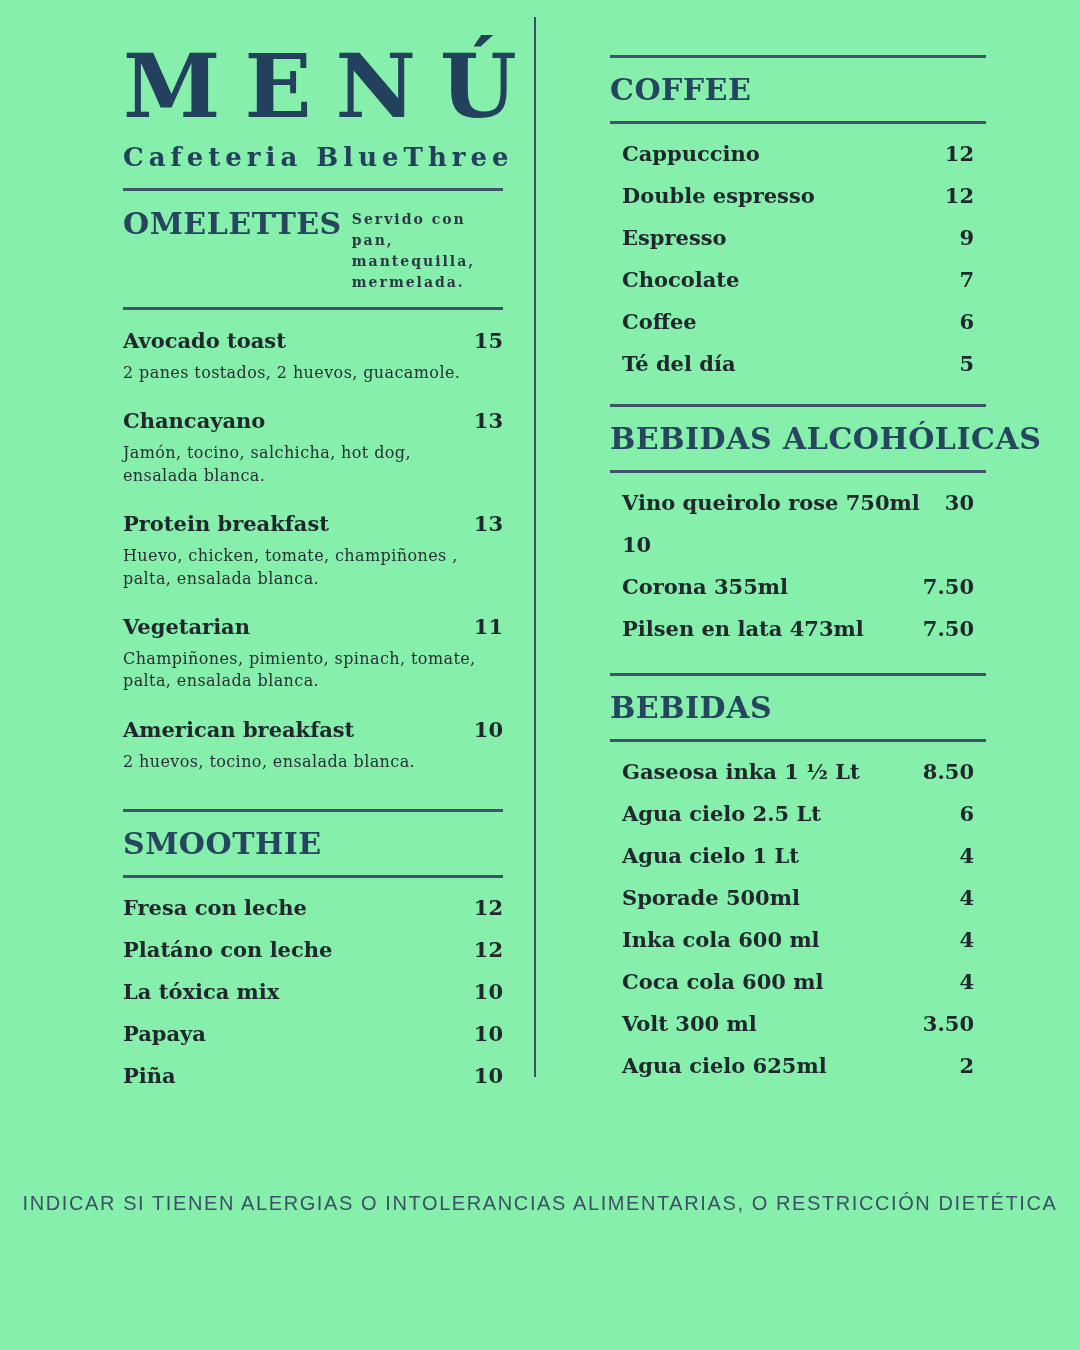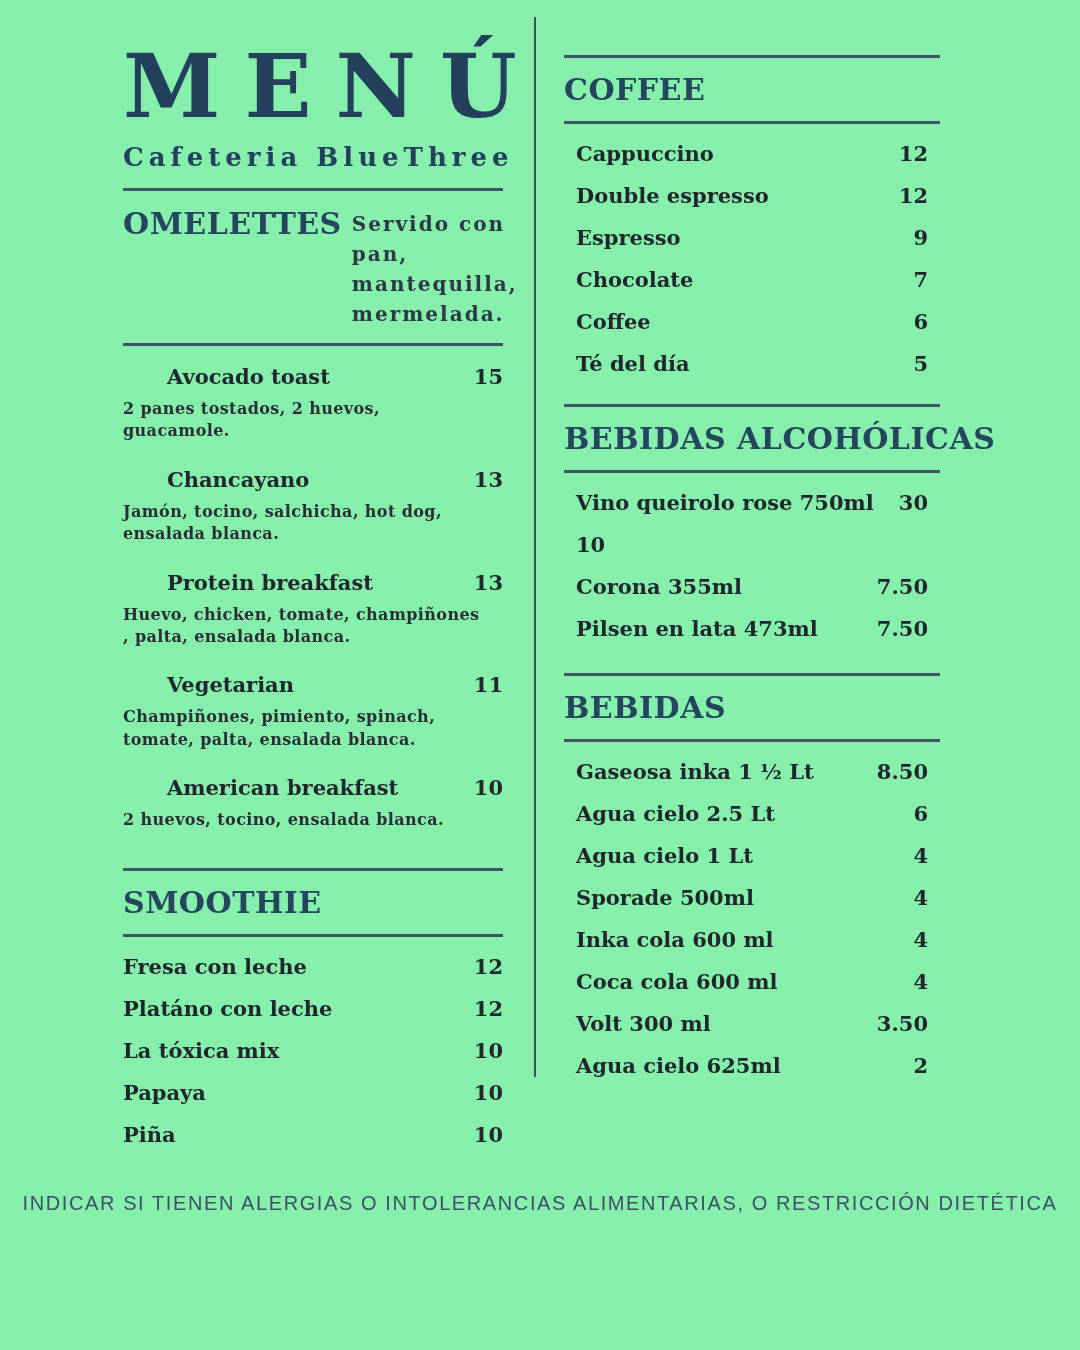--- a/index.html
+++ b/index.html
@@ -7,21 +7,21 @@
     position: relative;
     width: 1080px;
     height: 1350px;
     background: #86efac;
     font-family: "DejaVu Serif", serif;
     color: #20272d;
     overflow: hidden;
   }
   .col { position: absolute; }
   .col-left  { left: 123px; top: 42px;  width: 380px; }
-  .col-right { left: 564px; top: 55px;  width: 376px; }
+  .col-right { left: 610px; top: 55px;  width: 376px; }
 
   .vdivider {
     position: absolute;
     left: 534px; top: 17px;
     width: 2px; height: 1060px;
     background: #3d5063;
   }
 
   .menu-title {
     font-size: 88px;
@@ -58,45 +58,44 @@
   .section-heading {
     font-size: 30px;
     font-weight: bold;
     color: #26455e;
     letter-spacing: 0.5px;
     line-height: 1.1;
     white-space: nowrap;
   }
   .section-heading.solo { margin: 15px 0; }
   .section-note {
-    font-size: 20px;
+    font-size: 14px;
     font-weight: bold;
     color: #2c3a46;
     letter-spacing: 2px;
     line-height: 1.5;
     margin-left: 10px;
     margin-top: 2px;
   }
 
   .row {
     display: flex;
     justify-content: space-between;
     align-items: baseline;
     font-size: 21px;
     font-weight: bold;
     color: #20272d;
-    margin-left: 44px;
   }
   .simple-rows .row { margin: 17px 0; justify-content: space-between; }
   .coffee-rows .row { margin: 17px 12px; }
 
   .oitem { margin: 18px 0 24px; }
   .oitem .desc {
     font-size: 16px;
-    font-weight: bold;
+    font-weight: normal;
     color: #2a2f35;
     letter-spacing: 0.4px;
     line-height: 1.4;
     margin-top: 9px;
     width: 96%;
   }
 
   .gap-rule-smoothie { margin-top: 36px; }
   .gap-rule-mid { margin-top: 28px; }
   .gap-rule-big { margin-top: 32px; }

